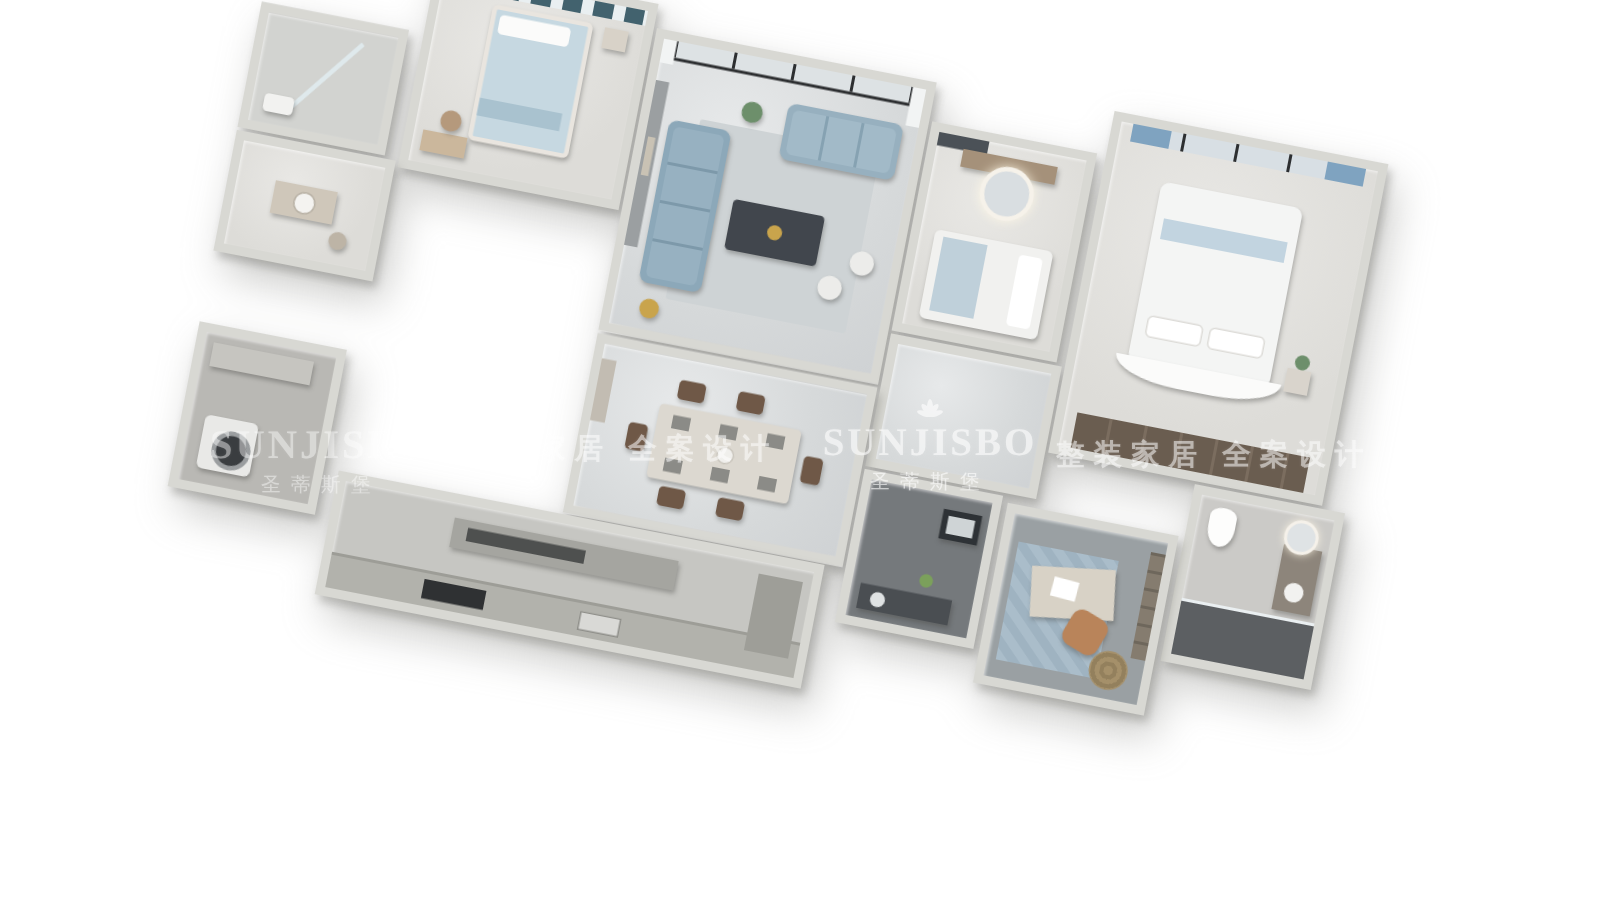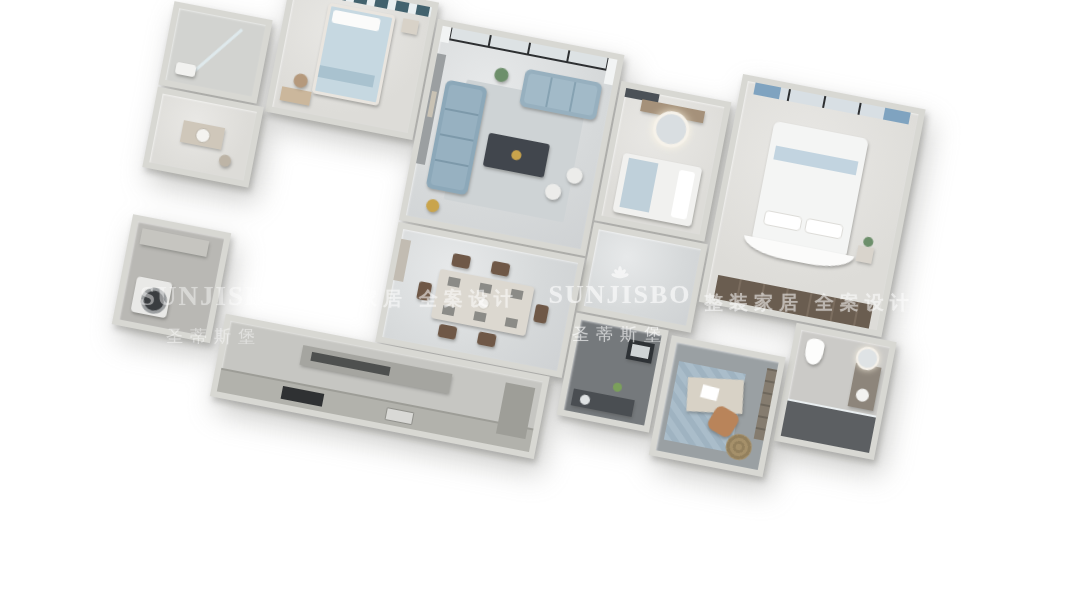--- a/index.html
+++ b/index.html
@@ -28,21 +28,21 @@
   
   .shadowed{box-shadow:1px 2px 3px rgba(60,60,58,.35);}
   
   .wm{
     position:absolute;color:#ffffff;opacity:.62;z-index:50;
     font-family:"Liberation Serif",serif;pointer-events:none;
     text-shadow:0 0 2px rgba(255,255,255,.25);white-space:nowrap;
   }
   .wm-logo{text-align:center;line-height:1.1;}
   .wm-logo .latin{font-size:26px;letter-spacing:2px;font-weight:bold;}
-  .wm-logo .cn{font-size:17px;letter-spacing:7px;display:block;margin-top:16px;}
+  .wm-logo .cn{font-size:13px;letter-spacing:7px;display:block;margin-top:4px;}
   .wm-slogan{font-size:19px;letter-spacing:6px;font-weight:bold;opacity:.55;}
   #wm-left .latin{font-size:27px;}
   #wm-left{opacity:.45;}
   .fan-icon{display:block;margin:0 auto 1px auto;}
 </style>
 </head>
 <body>
 
 <div id="plan">
 

